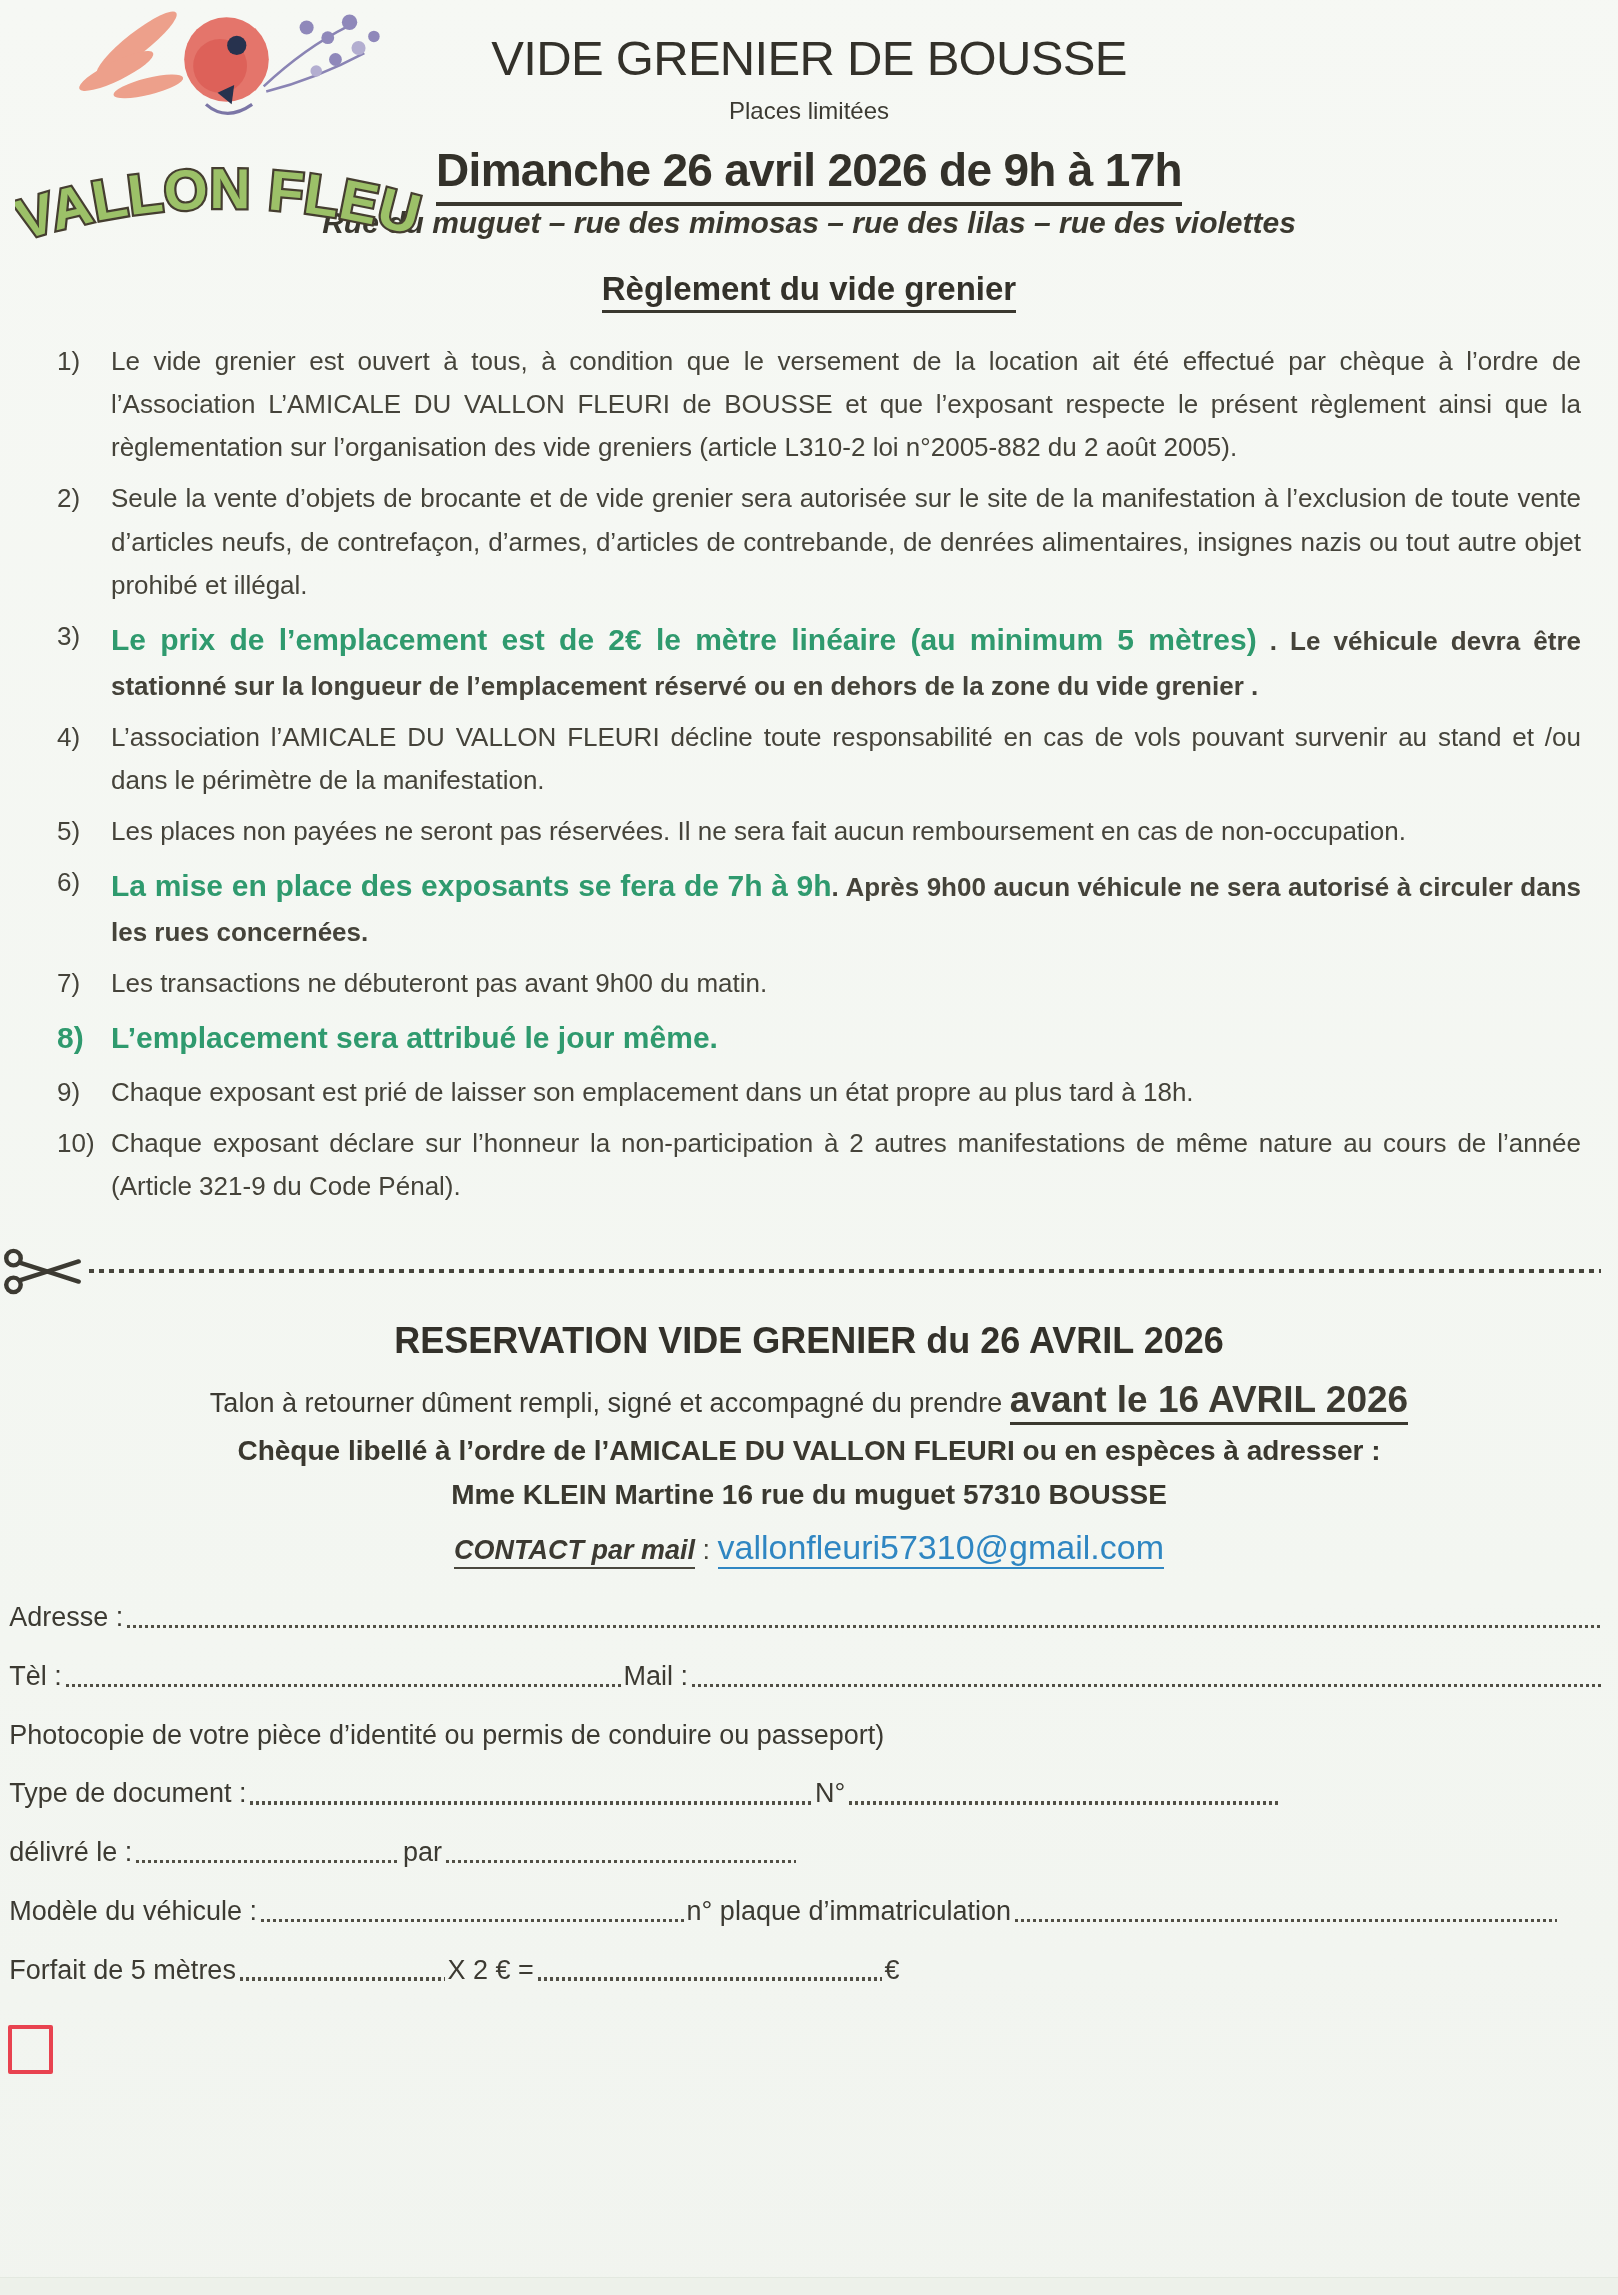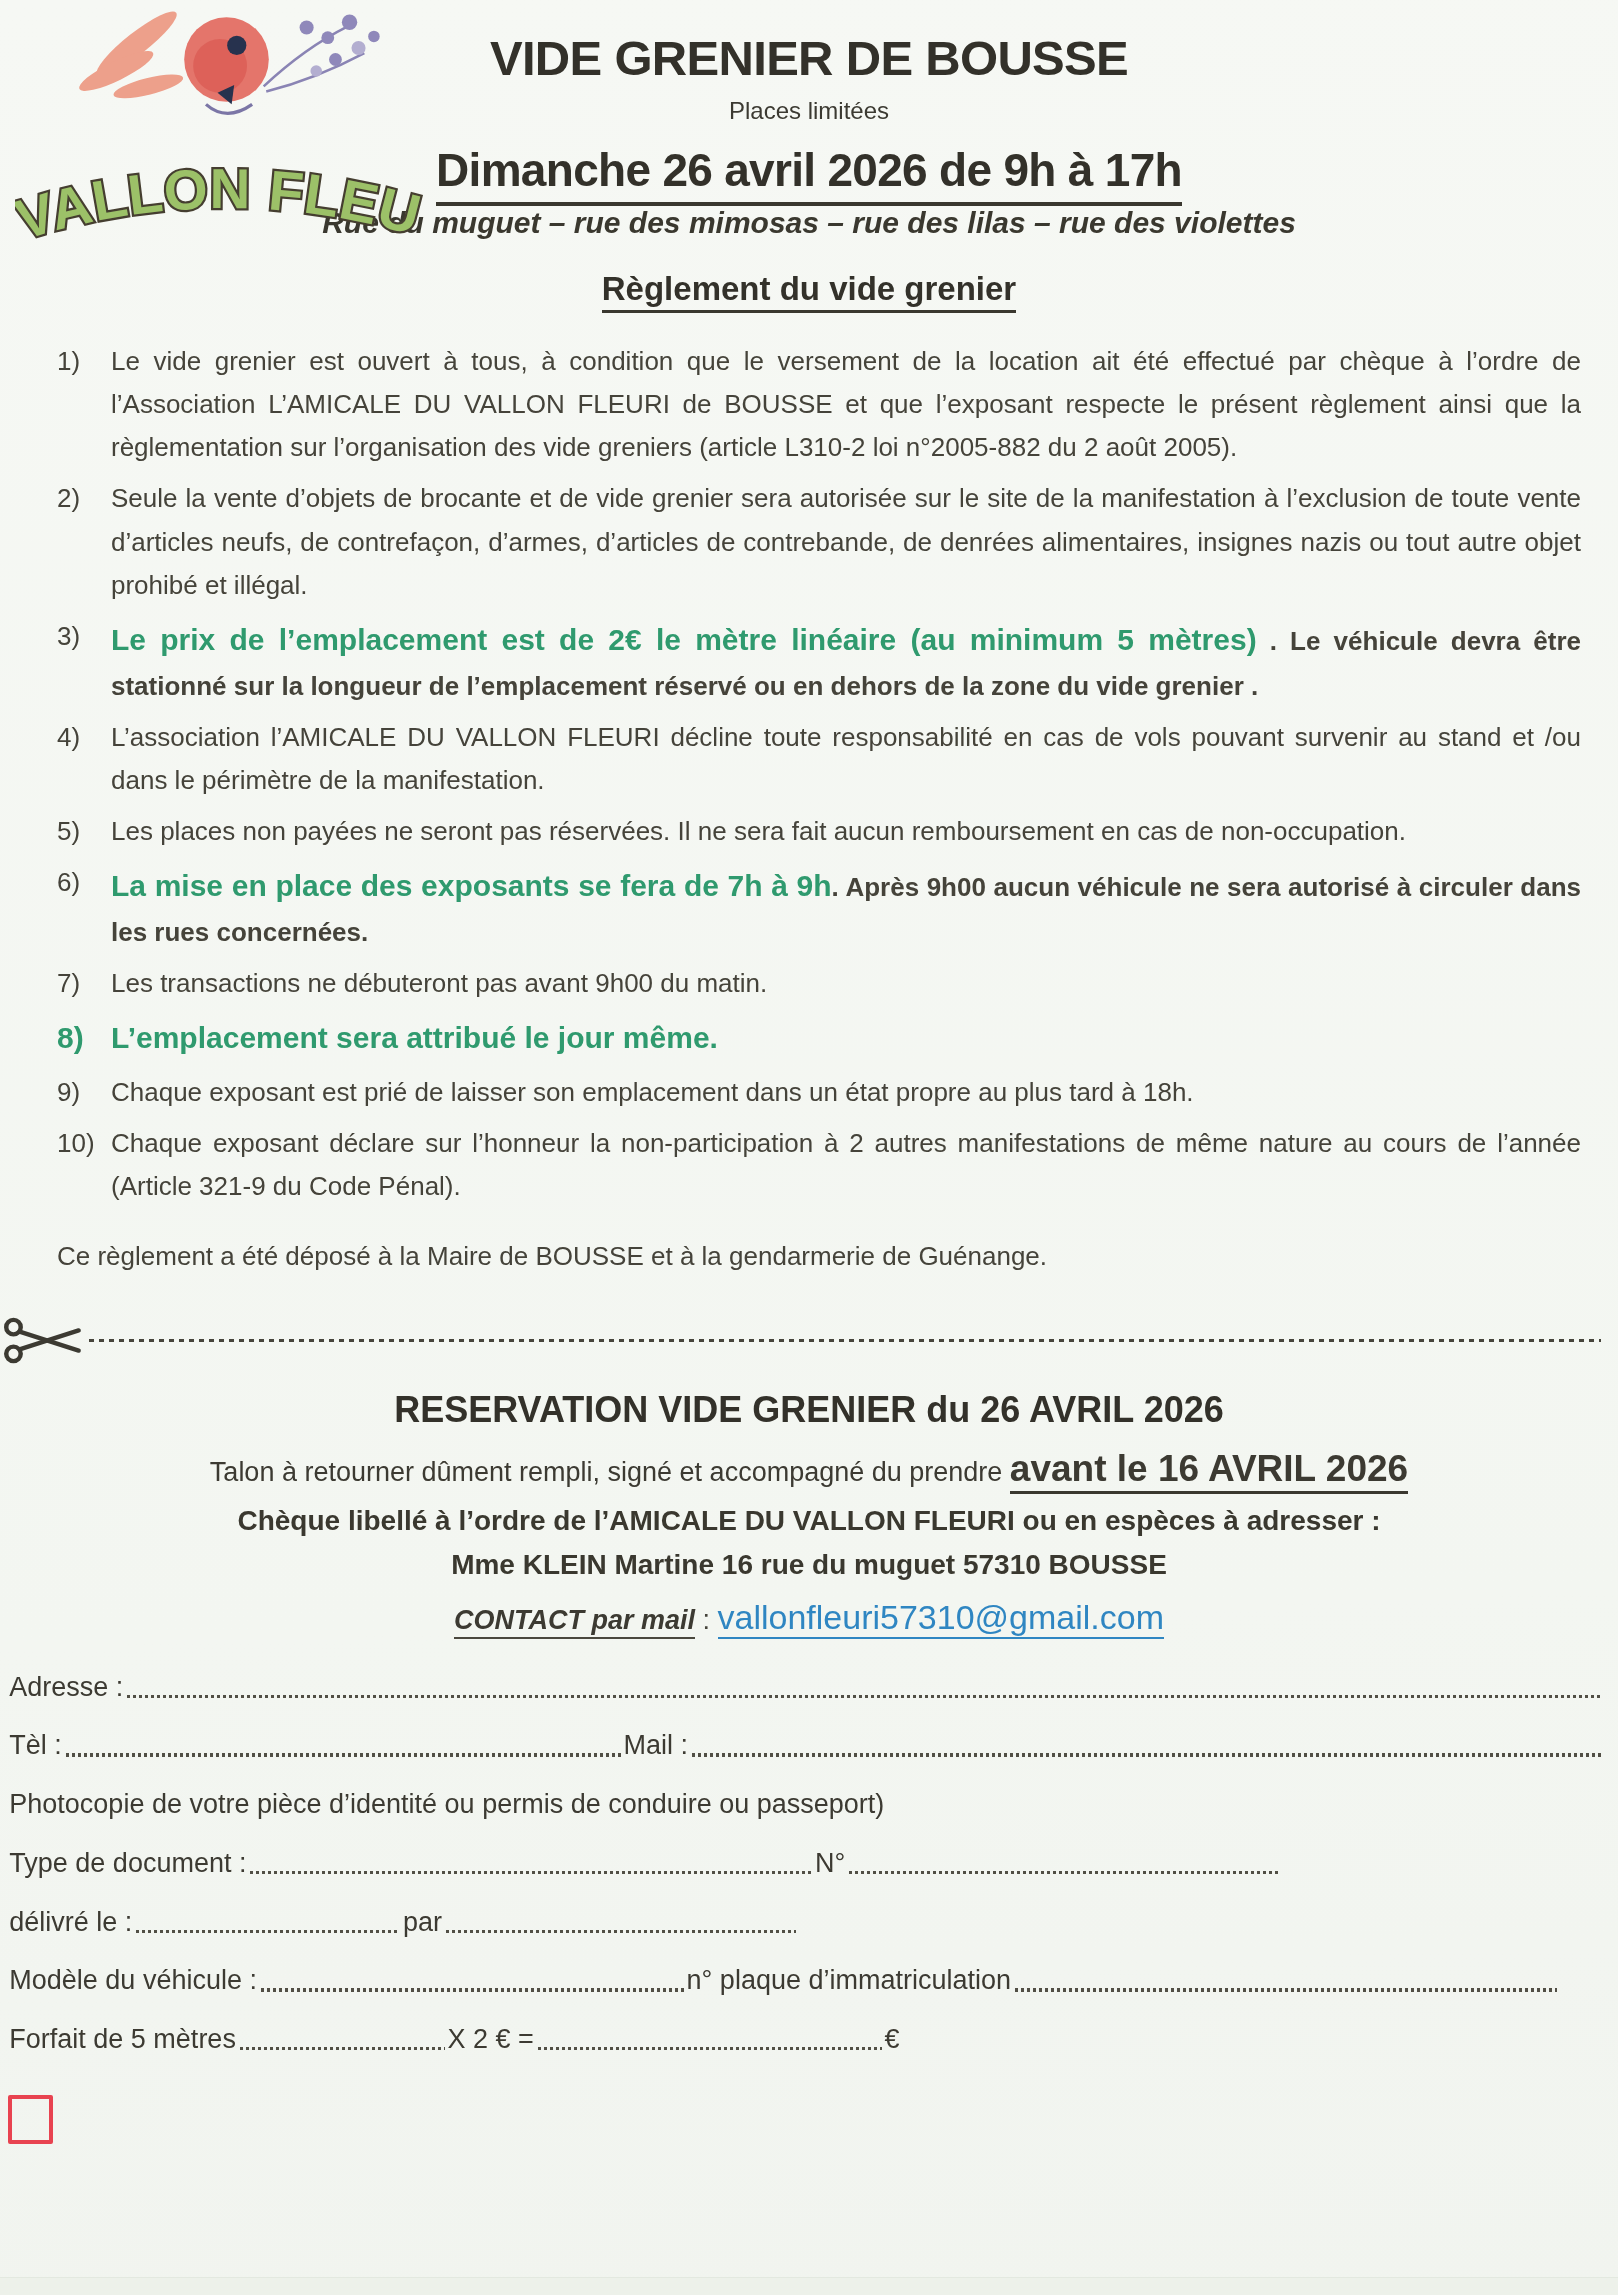--- a/index.html
+++ b/index.html
@@ -7,21 +7,21 @@
     position:relative; width:1618px; height:2295px; overflow:hidden;
     background:linear-gradient(178deg,#f6f8f4 0%,#f3f6f1 70%,#f1f4ef 100%);
     color:#45433a; font-family:"Liberation Sans","DejaVu Sans",sans-serif;
   }
   .scan-edge{position:absolute;left:0;bottom:0;width:100%;height:17px;background:#edf1ea;border-top:1.3px solid #e3e9e0;}
   
   .logo{position:absolute;top:4px;left:14.5px;width:423px;height:284px;}
   .logo svg{width:100%;height:100%;}
   
   .header{text-align:center;padding-top:30px;}
-  .title{font-size:49px;font-weight:700;color:#33312a;letter-spacing:-0.7px;}
+  .title{font-size:49px;font-weight:400;color:#33312a;letter-spacing:-0.7px;}
   .places{font-size:24px;margin-top:10.6px;color:#3c3a32;}
   .date{display:inline-block;font-size:46px;font-weight:700;color:#33312a;margin-top:18px;
         border-bottom:4.6px solid #3a382f;padding-bottom:5.3px;letter-spacing:-0.7px;}
   .streets{font-size:30px;font-weight:700;font-style:italic;color:#3a382f;}
   .reglement{display:inline-block;font-size:33px;font-weight:700;color:#33312a;margin-top:30px;
         border-bottom:3.3px solid #3a382f;padding-bottom:2.6px;}
   
   .rules{margin:26.4px 37px 0 57px;font-size:26px;line-height:1.66;}
   .rule{display:flex;margin-bottom:8px;}
   .rule-num{width:54px;flex:none;}
@@ -141,21 +141,20 @@
       <div class="rule">
         <span class="rule-num">9)</span>
         <span class="rule-body"><span class="seg-n">Chaque exposant est prié de laisser son emplacement dans un état propre au plus tard à 18h.</span></span>
       </div>
       <div class="rule">
         <span class="rule-num">10)</span>
         <span class="rule-body"><span class="seg-n">Chaque exposant déclare sur l’honneur la non-participation à 2 autres manifestations de même nature au cours de l’année (Article 321-9 du Code Pénal).</span></span>
       </div>
     </div>
 
-  <p class="closing">Ce règlement a été déposé à la Maire de BOUSSE et à la gendarmerie de Guénange.</p>
 
   <div class="cut-row">
     <svg width="78" height="57" viewBox="0 0 140 96">
       <g stroke="#3c3a32" fill="none" stroke-width="8" stroke-linecap="round">
         <circle cx="17" cy="24" r="13"></circle>
         <circle cx="17" cy="72" r="13"></circle>
         <path d="M28 32 L 134 66"></path>
         <path d="M28 64 L 134 30"></path>
       </g>
     </svg>

